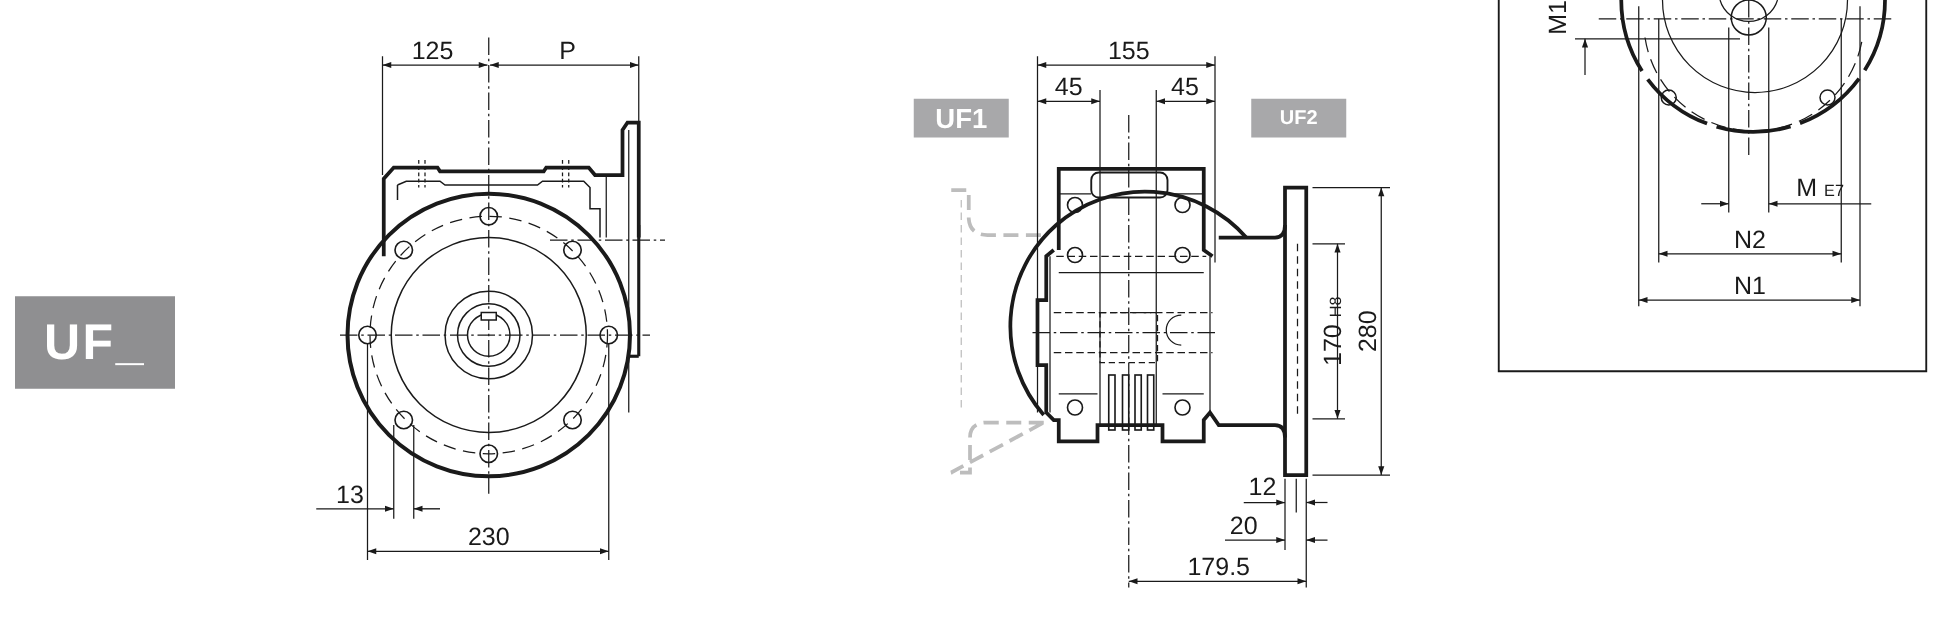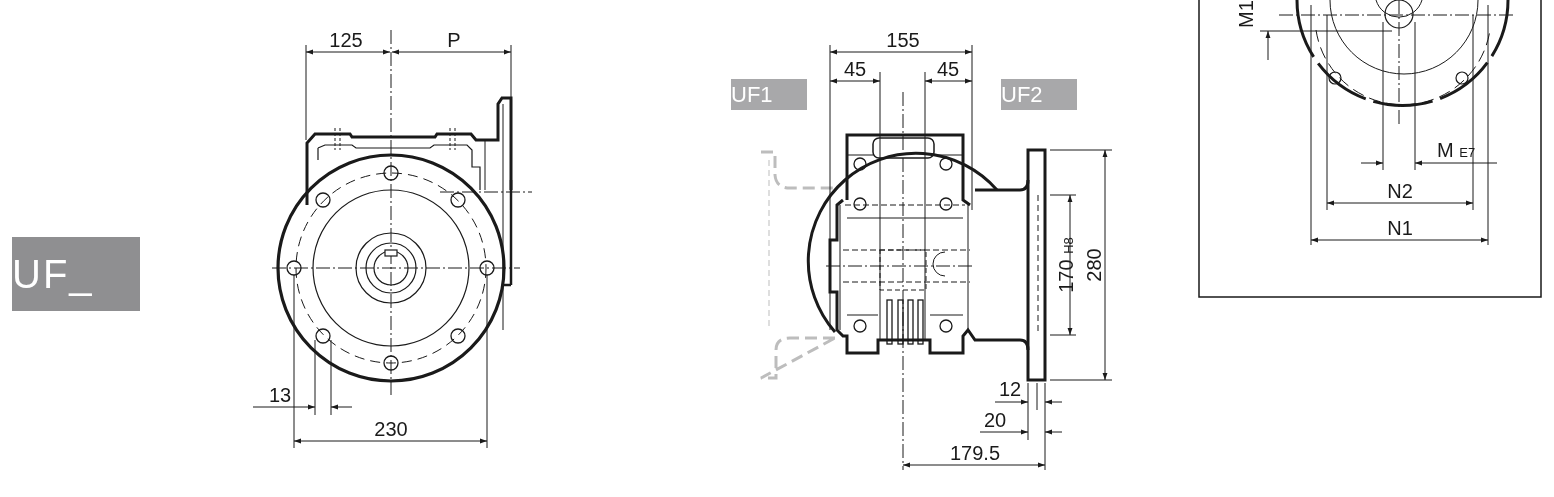--- a/index.html
+++ b/index.html
@@ -1,22 +1,22 @@
 <!DOCTYPE html>
 <html><head>
 <meta charset="utf-8">
 <style>
   html, body { margin:0; padding:0; background:#ffffff; }
   body { width:1554px; height:497px; position:relative; overflow:hidden;
          font-family:"Liberation Sans", sans-serif; color:#1a1a1a; }
-  .tag { position:absolute; background:#8f8f91; color:#ffffff; font-weight:normal;
-         display:flex; align-items:center; }
+  .tag { position:absolute; background:#8f8f91; color:#ffffff; font-weight:bold;
+         display:flex; align-items:center; justify-content:center; }
   #tag-uf { left:12px; top:237px; width:128px; height:74px; font-size:40px; letter-spacing:2px; }
   #tag-uf1 { left:731px; top:79px; width:76px; height:31px; font-size:22px; background:#a8a8aa; }
-  #tag-uf2 { left:1001px; top:79px; width:76px; height:31px; font-size:22px; background:#a8a8aa; }
+  #tag-uf2 { left:1001px; top:79px; width:76px; height:31px; font-size:16px; background:#a8a8aa; }
   svg { position:absolute; left:0; top:0; }
   .dim { font-family:"Liberation Sans", sans-serif; font-size:20px; fill:#1a1a1a; }
   .sub { font-size:13px; }
 </style>
 </head>
 <body>
 
 <div id="tag-uf" class="tag">
     <span>UF_</span>
   </div>

